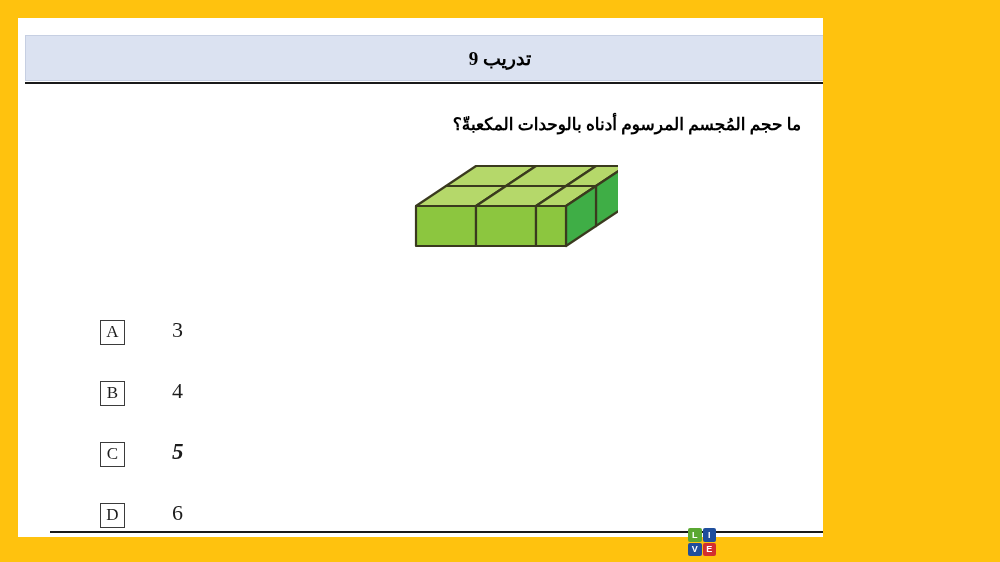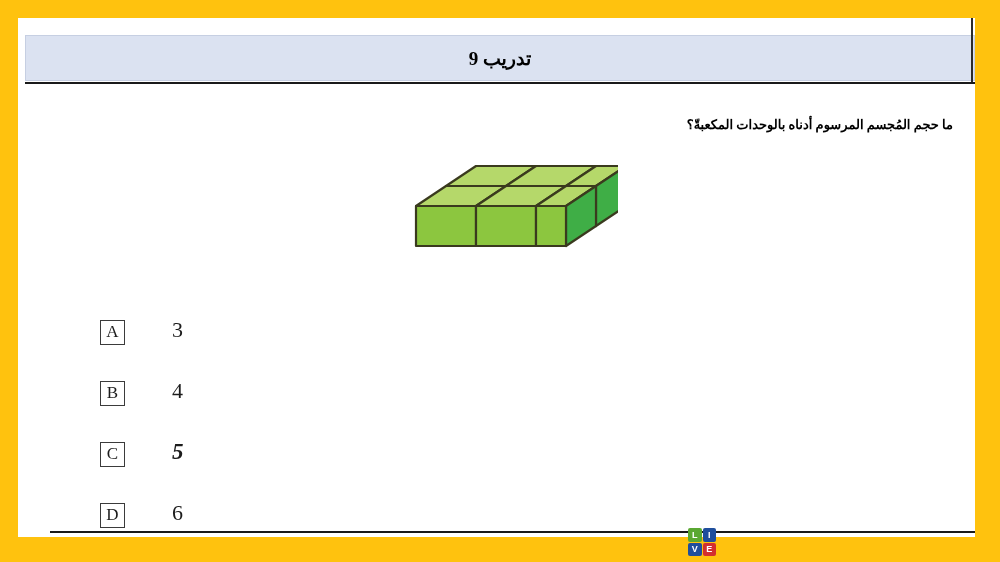--- a/index.html
+++ b/index.html
@@ -19,21 +19,21 @@
     width: 1000px;
     height: 562px;
     background: #ffc20e;
   }
 
   
   .sheet {
     position: absolute;
     left: 18px;
     top: 18px;
-    width: 957px;
+    width: 805px;
     height: 519px;
     background: #ffffff;
     overflow: hidden;
   }
 
   
   .title-bar {
     position: absolute;
     left: 7px;
     top: 17px;
@@ -75,21 +75,21 @@
   
   .question {
     position: absolute;
     right: 22px;
     top: 96px;
     width: 620px;
     text-align: right;
     direction: rtl;
     font-family: "Liberation Serif", serif;
     font-weight: bold;
-    font-size: 13px;
+    font-size: 17px;
     color: #000000;
     line-height: 22px;
   }
 
   
   .figure-wrap {
     position: absolute;
     left: 390px;
     top: 132px;
     width: 210px;

